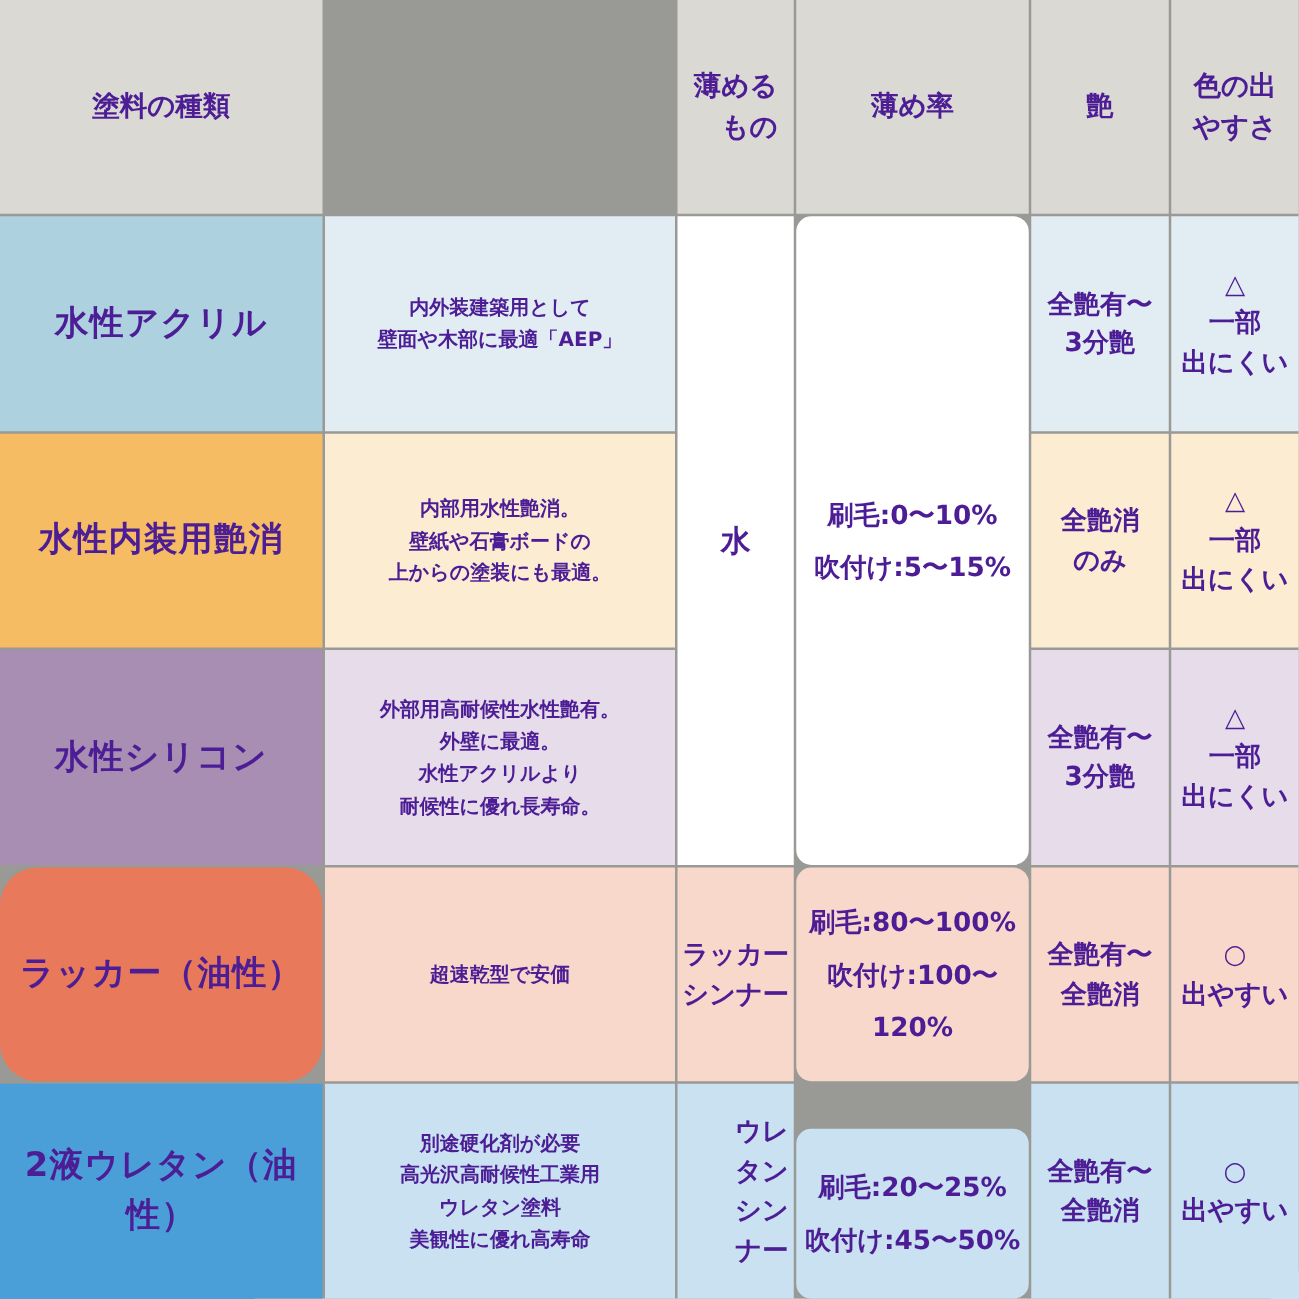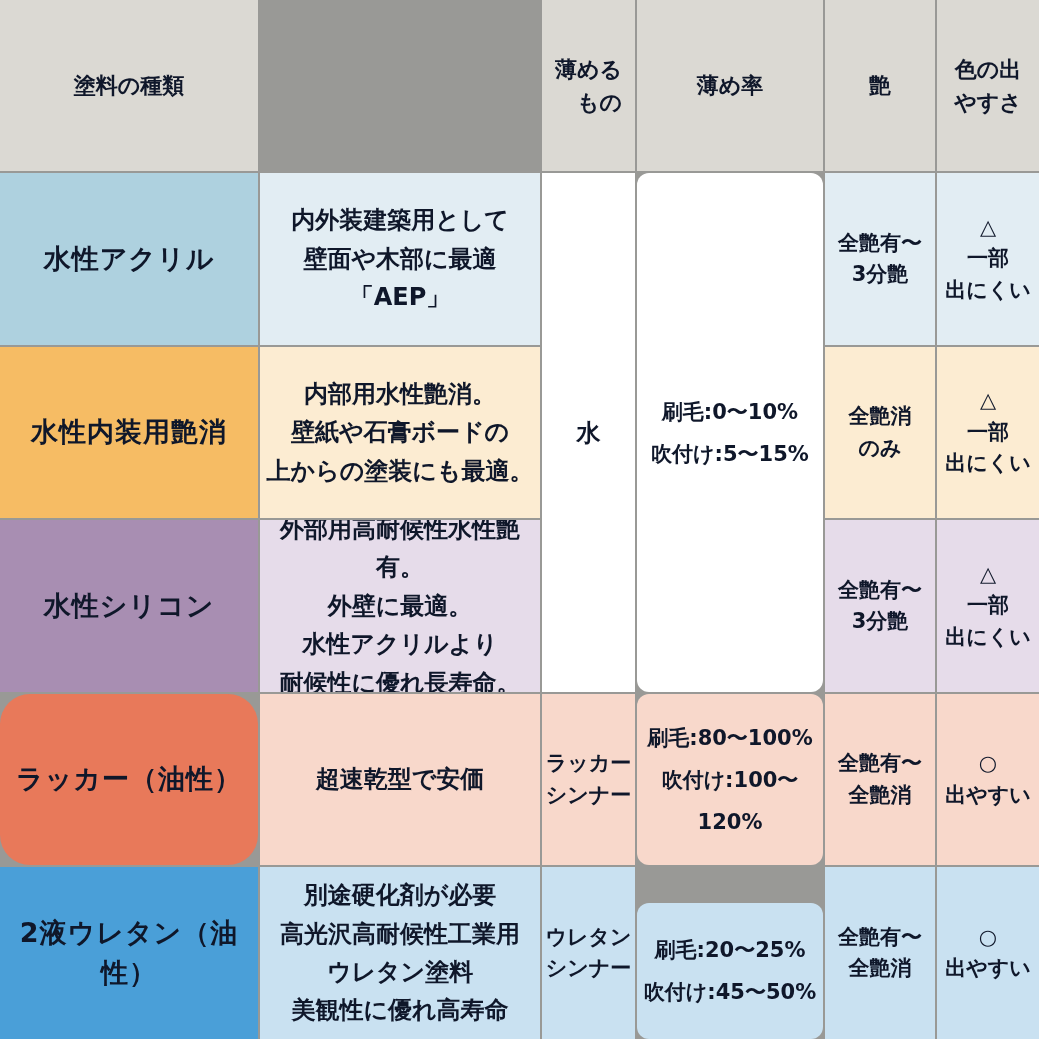--- a/index.html
+++ b/index.html
@@ -6,21 +6,21 @@
     margin: 0;
     padding: 0;
     background: #ffffff;
   }
   #table-wrap {
     width: 1039px;
     height: 1039px;
     box-sizing: border-box;
     font-family: "DejaVu Sans", "Liberation Sans", sans-serif;
     font-weight: bold;
-    color: #0f172a;
+    color: #4c1d95;
   }
   .grid {
     display: grid;
     width: 1039px;
     height: 1039px;
     grid-template-columns: 258px 280px 93px 186px 110px 102px;
     grid-template-rows: 171px 172px 171px 172px 171px 172px;
     gap: 2px;
     background: #999996; 
   }
@@ -28,21 +28,21 @@
     display: flex;
     align-items: center;
     justify-content: center;
     text-align: center;
     white-space: pre-line;
     line-height: 1.5;
     overflow: hidden;
   }
   .hd   { font-size: 22px; }
   .name { font-size: 27px; letter-spacing: 1px; }
-  .desc { font-size: 24px; line-height: 1.6; }
+  .desc { font-size: 16px; line-height: 1.6; }
   .small{ font-size: 21px; }
   .water{ font-size: 24px; }
   .rate { font-size: 21px; line-height: 2.0; border-radius: 12px; }
   .white-bg { background: #ffffff; }
 </style>
 </head>
 <body>
 
 <div id="table-wrap">
   <div class="grid">
@@ -98,21 +98,21 @@
     <div class="cell small" style="grid-area: 5 / 5; background: rgb(248, 216, 203);">全艶有〜
 全艶消</div>
     <div class="cell small" style="grid-area: 5 / 6; background: rgb(248, 216, 203);">○
 出やすい</div>
 
     <div class="cell name" style="grid-area: 6 / 1; background: rgb(74, 159, 216);">2液ウレタン（油性）</div>
     <div class="cell desc" style="grid-area: 6 / 2; background: rgb(201, 225, 241);">別途硬化剤が必要
 高光沢高耐候性工業用
 ウレタン塗料
 美観性に優れ高寿命</div>
-    <div class="cell small" style="grid-area: 6 / 3; background: rgb(201, 225, 241);">ウレタン
+    <div class="cell small" style="grid-area: 6 / 3; background: rgb(201, 225, 241); padding-left: 42px;">ウレタン
 シンナー</div>
     <div class="cell rate" style="grid-area: 6 / 4; background: rgb(201, 225, 241); margin-top: 36px;">刷毛:20〜25%
 吹付け:45〜50%</div>
     <div class="cell small" style="grid-area: 6 / 5; background: rgb(201, 225, 241);">全艶有〜
 全艶消</div>
     <div class="cell small" style="grid-area: 6 / 6; background: rgb(201, 225, 241);">○
 出やすい</div>
 
   </div>
 </div>

